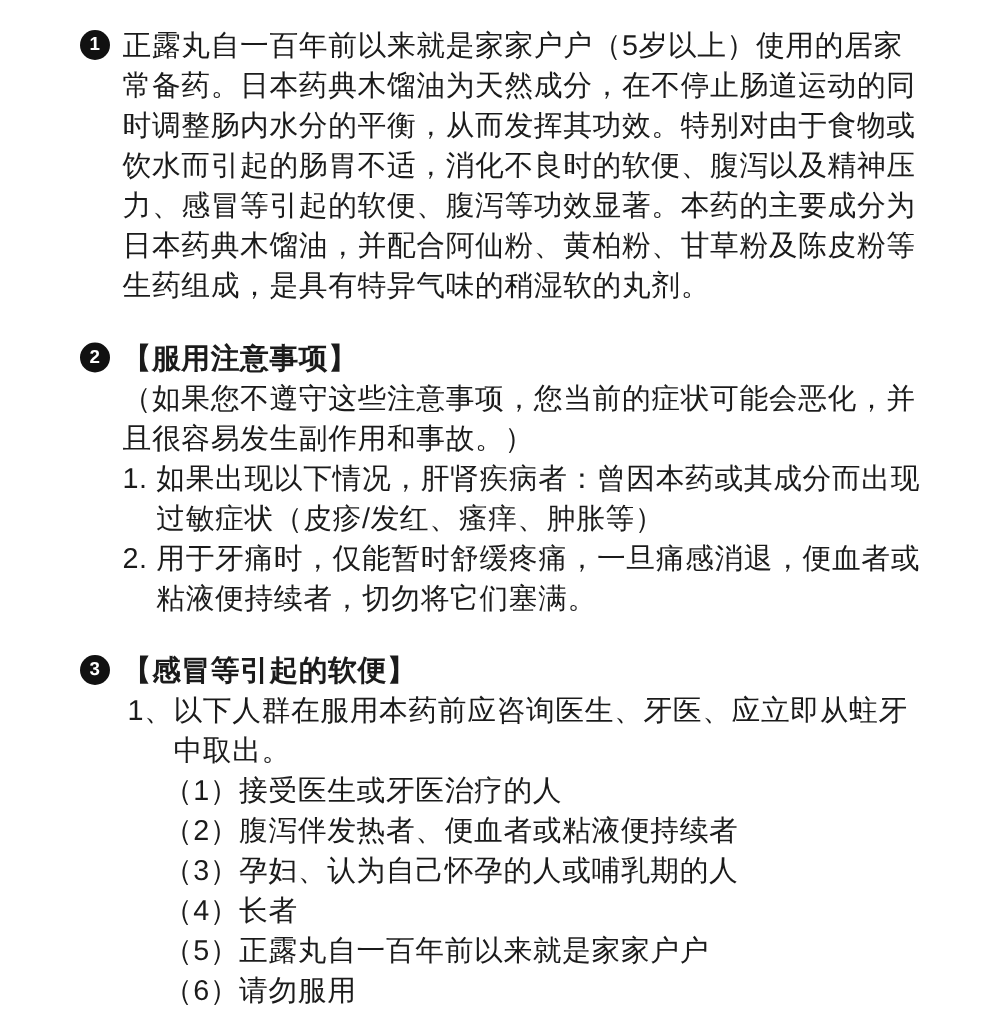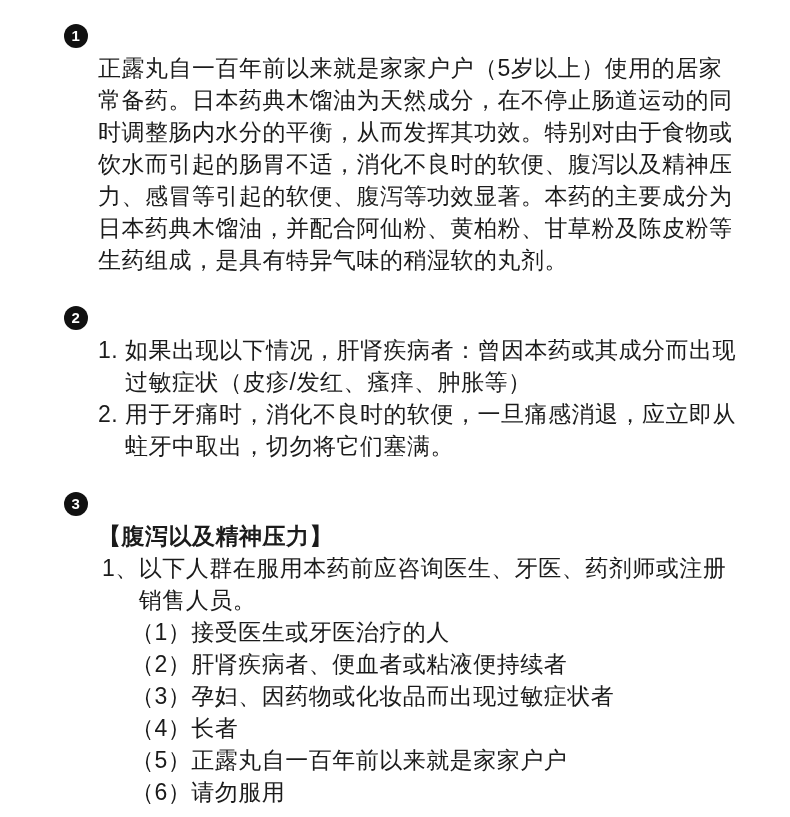--- a/index.html
+++ b/index.html
@@ -38,21 +38,21 @@
     border-radius: 50%;
     background: #111111;
     color: #ffffff;
     font-size: 15px;
     font-weight: 700;
     display: flex;
     align-items: center;
     justify-content: center;
     margin-top: 4px;
   }
-  .section-body { flex: 1; min-width: 0; margin-top: 32px; }
+  .section-body { flex: 1; min-width: 0; }
   .heading { font-weight: 600; }
   .note { font-weight: 500; }
   .num-item { display: flex; align-items: flex-start; }
   .num-item .marker { flex: 0 0 27px; }
   .num-item .itext { flex: 1; min-width: 0; }
   .lead-item { display: flex; align-items: flex-start; padding-left: 4px; }
   .lead-item .marker { flex: 0 0 31px; }
   .lead-item .itext { flex: 1; min-width: 0; }
   .sub-list { padding-left: 33px; }
   .sub-item { display: flex; align-items: flex-start; }
@@ -71,53 +71,55 @@
     <div class="section-body">
       <div class="paragraph">正露丸自一百年前以来就是家家户户（5岁以上）使用的居家常备药。日本药典木馏油为天然成分，在不停止肠道运动的同时调整肠内水分的平衡，从而发挥其功效。特别对由于食物或饮水而引起的肠胃不适，消化不良时的软便、腹泻以及精神压力、感冒等引起的软便、腹泻等功效显著。本药的主要成分为日本药典木馏油，并配合阿仙粉、黄柏粉、甘草粉及陈皮粉等生药组成，是具有特异气味的稍湿软的丸剂。</div>
     </div>
   </div>
 
   <div class="section">
     <div class="bullet-col">
       <div class="bullet-circle">2</div>
     </div>
     <div class="section-body">
+      <div class="heading">【服用注意事项】</div>
+      <div class="note">（如果您不遵守这些注意事项，您当前的症状可能会恶化，并且很容易发生副作用和事故。）</div>
       <div class="num-item">
         <span class="marker">1.</span>
         <span class="itext">如果出现以下情况，肝肾疾病者：曾因本药或其成分而出现过敏症状（皮疹/发红、瘙痒、肿胀等）</span>
       </div>
       <div class="num-item">
         <span class="marker">2.</span>
-        <span class="itext">用于牙痛时，消化不良时的软便，一旦痛感消退，应立即从蛀牙中取出，切勿将它们塞满。</span>
+        <span class="itext">用于牙痛时，仅能暂时舒缓疼痛，一旦痛感消退，便血者或粘液便持续者，切勿将它们塞满。</span>
       </div>
     </div>
   </div>
 
   <div class="section">
     <div class="bullet-col">
       <div class="bullet-circle">3</div>
     </div>
     <div class="section-body">
-      <div class="heading">【腹泻以及精神压力】</div>
+      <div class="heading">【感冒等引起的软便】</div>
       <div class="lead-item">
         <span class="marker">1、</span>
-        <span class="itext">以下人群在服用本药前应咨询医生、牙医、药剂师或注册销售人员。</span>
+        <span class="itext">以下人群在服用本药前应咨询医生、牙医、应立即从蛀牙中取出。</span>
       </div>
       <div class="sub-list">
         <div class="sub-item">
           <span class="marker">（1）</span>
           <span class="itext">接受医生或牙医治疗的人</span>
         </div>
         <div class="sub-item">
           <span class="marker">（2）</span>
-          <span class="itext">肝肾疾病者、便血者或粘液便持续者</span>
+          <span class="itext">腹泻伴发热者、便血者或粘液便持续者</span>
         </div>
         <div class="sub-item">
           <span class="marker">（3）</span>
-          <span class="itext">孕妇、因药物或化妆品而出现过敏症状者</span>
+          <span class="itext">孕妇、认为自己怀孕的人或哺乳期的人</span>
         </div>
         <div class="sub-item">
           <span class="marker">（4）</span>
           <span class="itext">长者</span>
         </div>
         <div class="sub-item">
           <span class="marker">（5）</span>
           <span class="itext">正露丸自一百年前以来就是家家户户</span>
         </div>
         <div class="sub-item">

